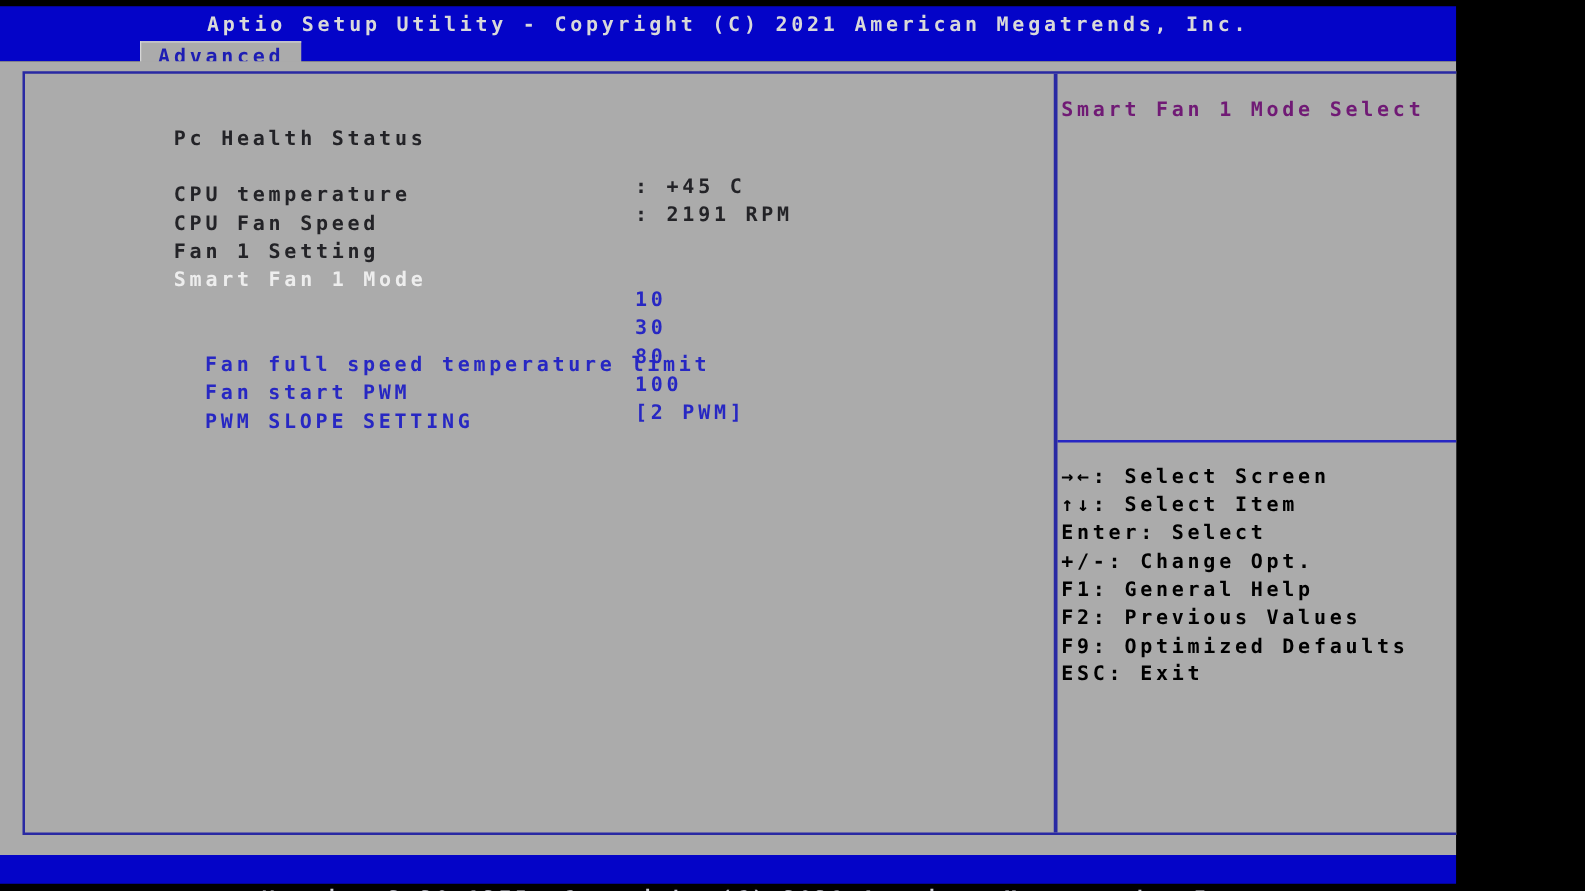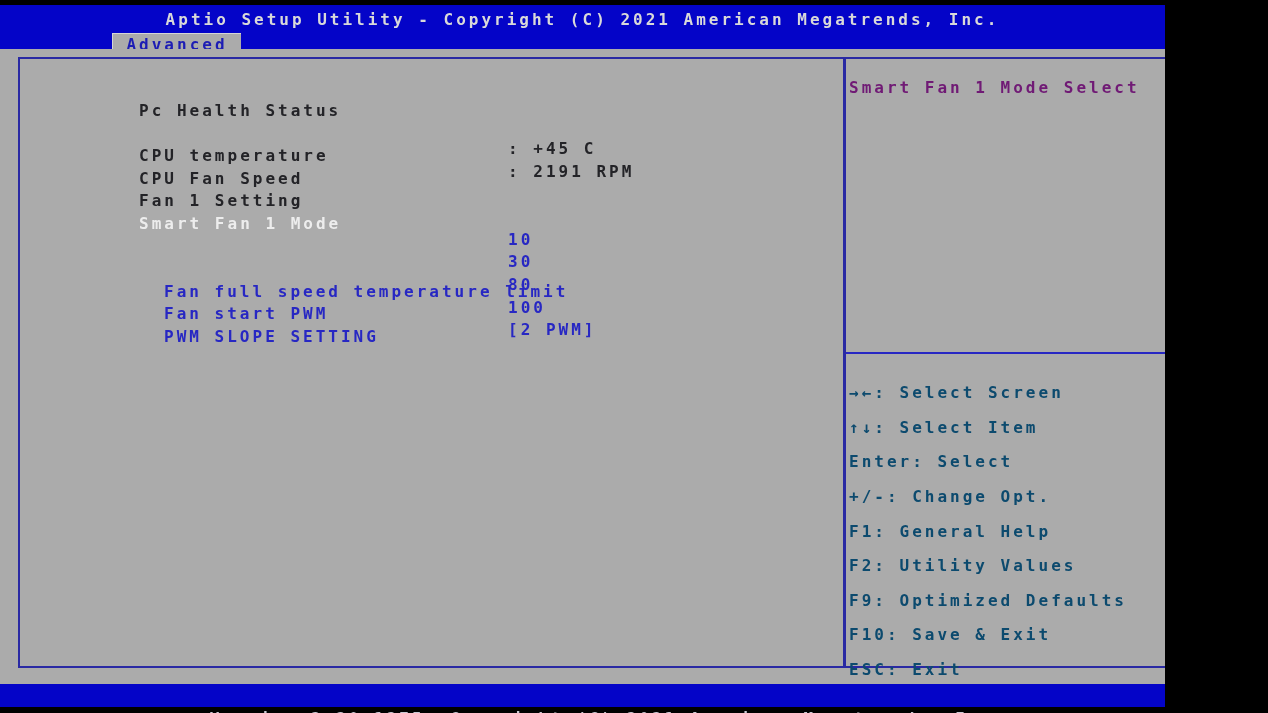--- a/index.html
+++ b/index.html
@@ -48,21 +48,21 @@
   
   .help-title {
     position:absolute; left:829px; top:18px; width:395px;
     color:#701a75; white-space:pre; line-height:22.65px;
   }
   .hdivider {
     position:absolute; left:826px; top:293px; width:406px; height:2px;
     background:#2727c3;
   }
   .hkeys { position:absolute; left:829px; top:311px; width:400px; }
-  .hrow { height:22.65px; line-height:22.65px; color:#0c4a6e; white-space:pre;margin-top:12px; }
+  .hrow { height:22.65px; line-height:22.65px; color:#000000; white-space:pre; }
   
   .footer {
     position:absolute; left:0; top:684px; width:100%; height:23px;
     background:#0404c8; color:#c9c9d3; text-align:center; line-height:23px;
     white-space:pre;
   }
 </style>
 </head>
 <body>
 
@@ -121,23 +121,22 @@
 
     <div class="help-title">Smart Fan 1 Mode Select</div>
     <div class="hdivider"></div>
 
     <div class="hkeys">
       <div class="hrow">→←: Select Screen</div>
       <div class="hrow">↑↓: Select Item</div>
       <div class="hrow">Enter: Select</div>
       <div class="hrow">+/-: Change Opt.</div>
       <div class="hrow">F1: General Help</div>
-      <div class="hrow">F2: Utility Values</div>
+      <div class="hrow">F2: Previous Values</div>
       <div class="hrow">F9: Optimized Defaults</div>
-      <div class="hrow">F10: Save &amp; Exit</div>
       <div class="hrow">ESC: Exit</div>
     </div>
   </div>
 
   <div class="footer">
     <span>Version 2.20.1275. Copyright (C) 2021 American Megatrends, Inc.</span>
   </div>
 
 </div>
 

